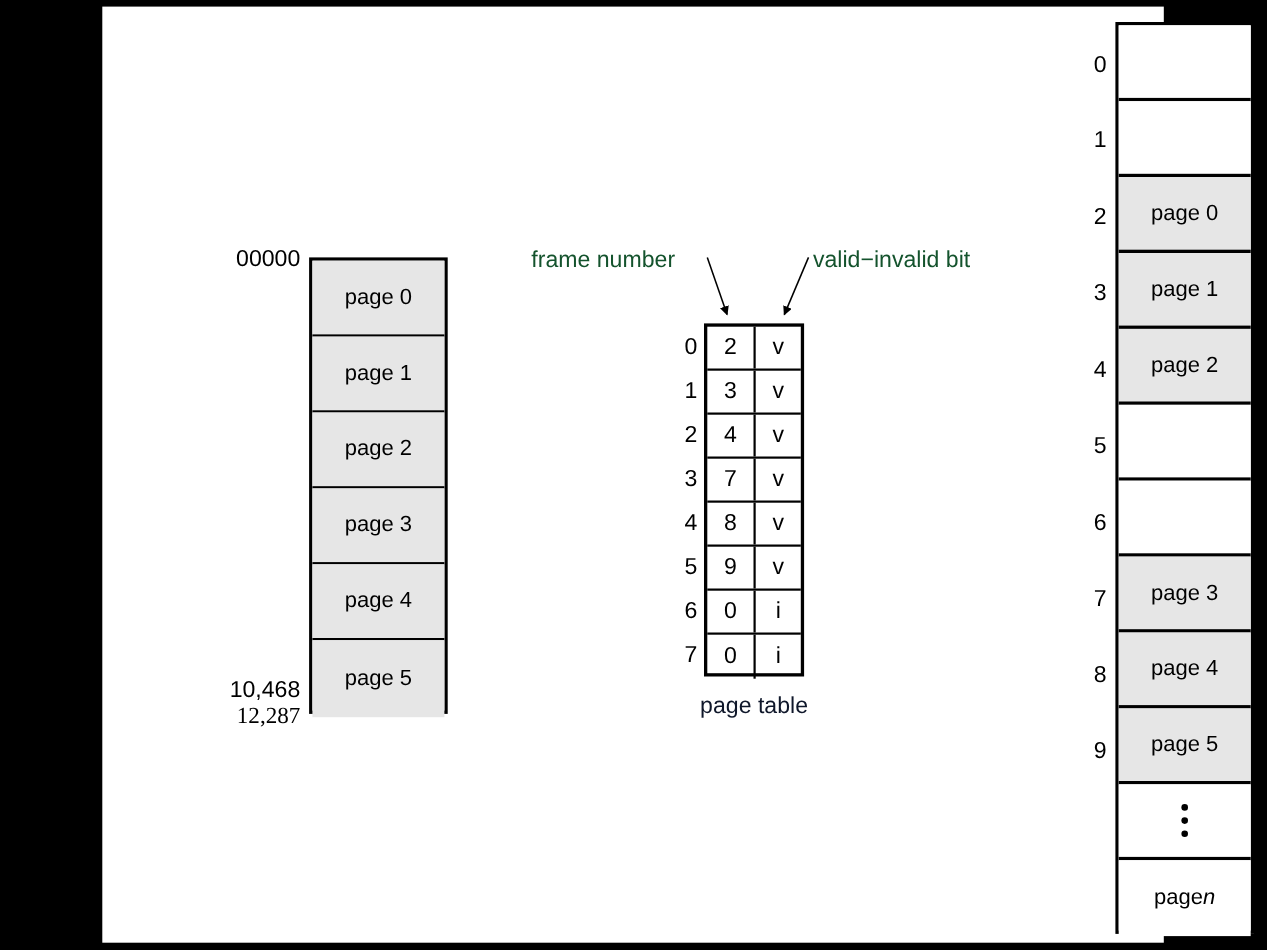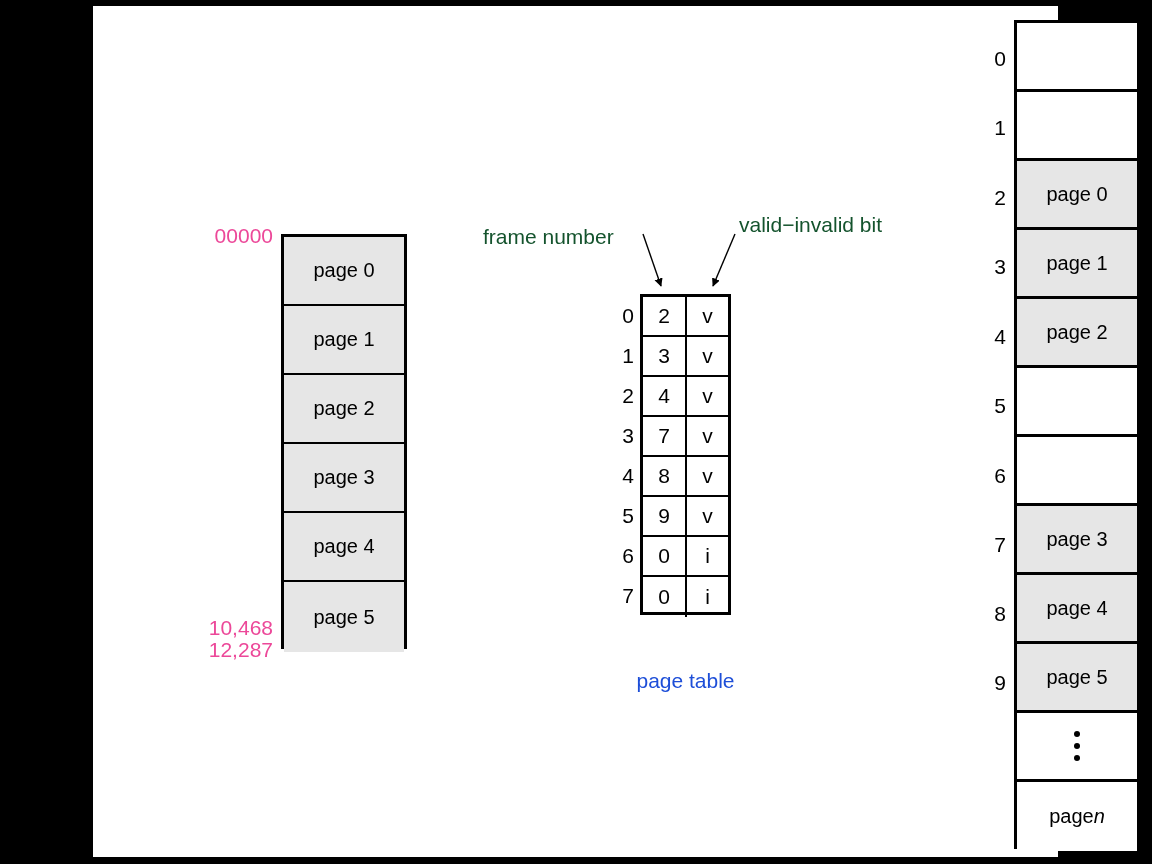--- a/index.html
+++ b/index.html
@@ -59,26 +59,26 @@
   #logical-memory .lm-row:last-child {
     border-bottom: none;
     height: 70px;
   }
 
   .addr-label {
     position: absolute;
     font-size: 21px;
     text-align: right;
     width: 110px;
-    color: #ec4899;
+    color: #000000;
     white-space: nowrap;
   }
   #addr-top    { left: 70px;  top: 218px; }
   #addr-mid    { left: 70px;  top: 610px; }
-  #addr-bottom { left: 70px;  top: 632px; }
+  #addr-bottom { left: 70px;  top: 632px; font-family: Liberation Serif, serif; }
 
   
   #page-table {
     position: absolute;
     left: 547px;
     top: 288px;
     width: 91px;
     height: 321px;
     border: 3px solid #000000;
     box-sizing: border-box;
@@ -119,27 +119,26 @@
     line-height: 1;
   }
 
   #page-table-caption {
     position: absolute;
     left: 470px;
     top: 624px;
     width: 245px;
     text-align: center;
     font-size: 21px;
-    color: #1d4ed8;
-    margin-top: 39px;
+    color: #0f172a;
   }
 
   
   #frame-number-label { left: 390px; top: 220px; }
-  #valid-bit-label    { left: 646px; top: 208px; }
+  #valid-bit-label    { left: 646px; top: 220px; }
 
   #callout-arrows {
     position: absolute;
     left: 520px;
     top: 224px;
     width: 160px;
     height: 66px;
     pointer-events: none;
   }
 

